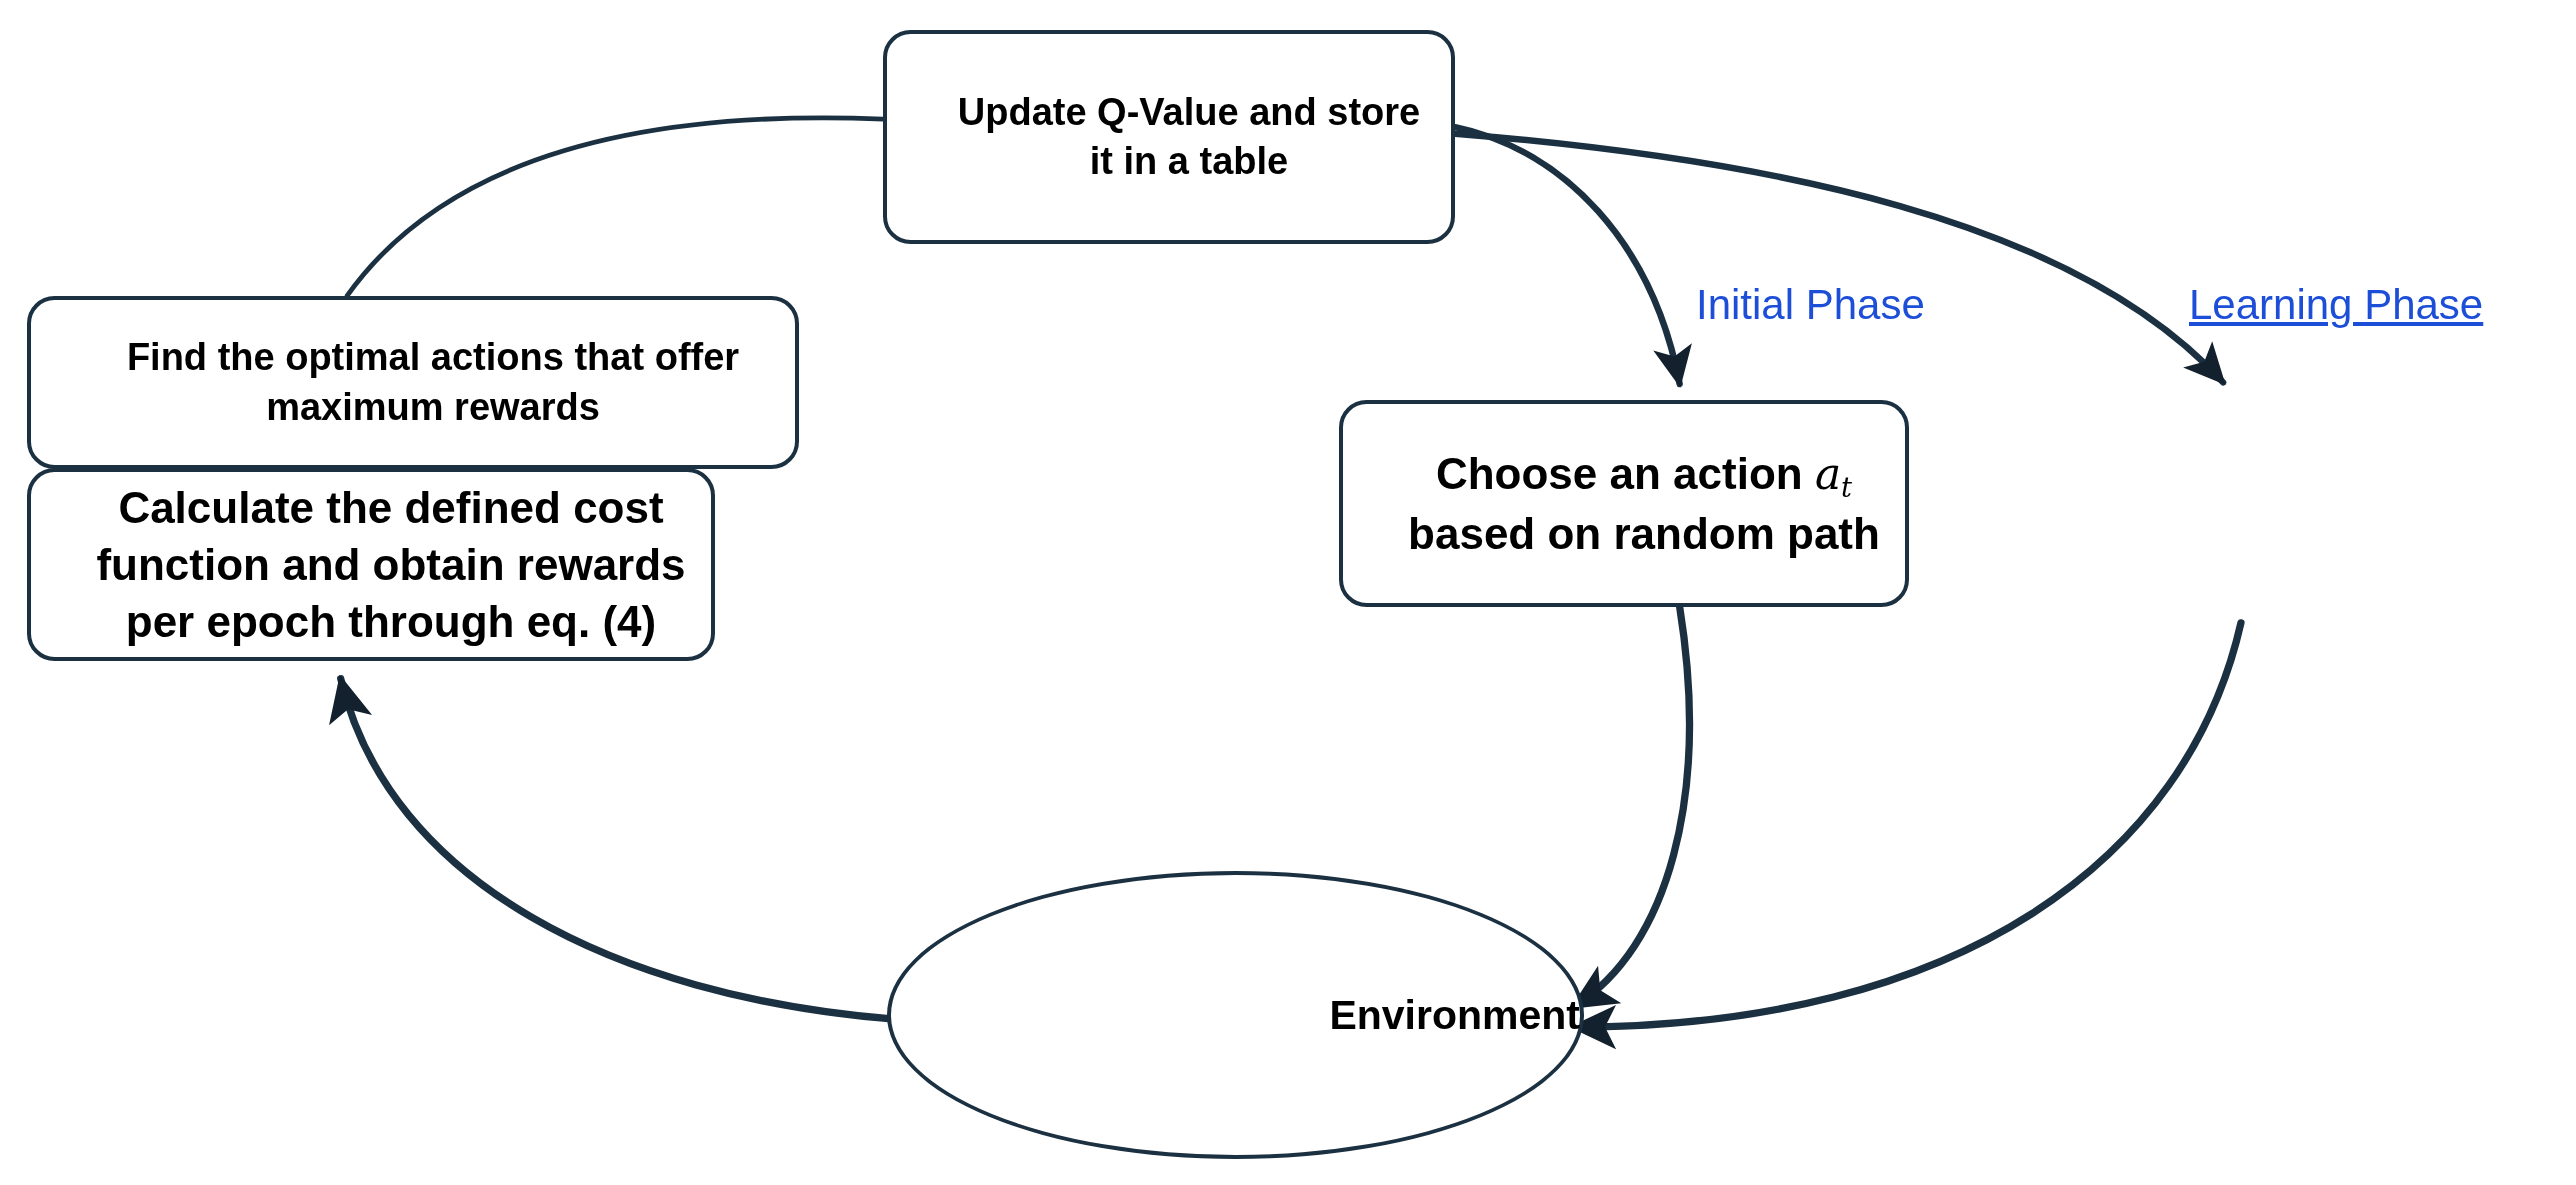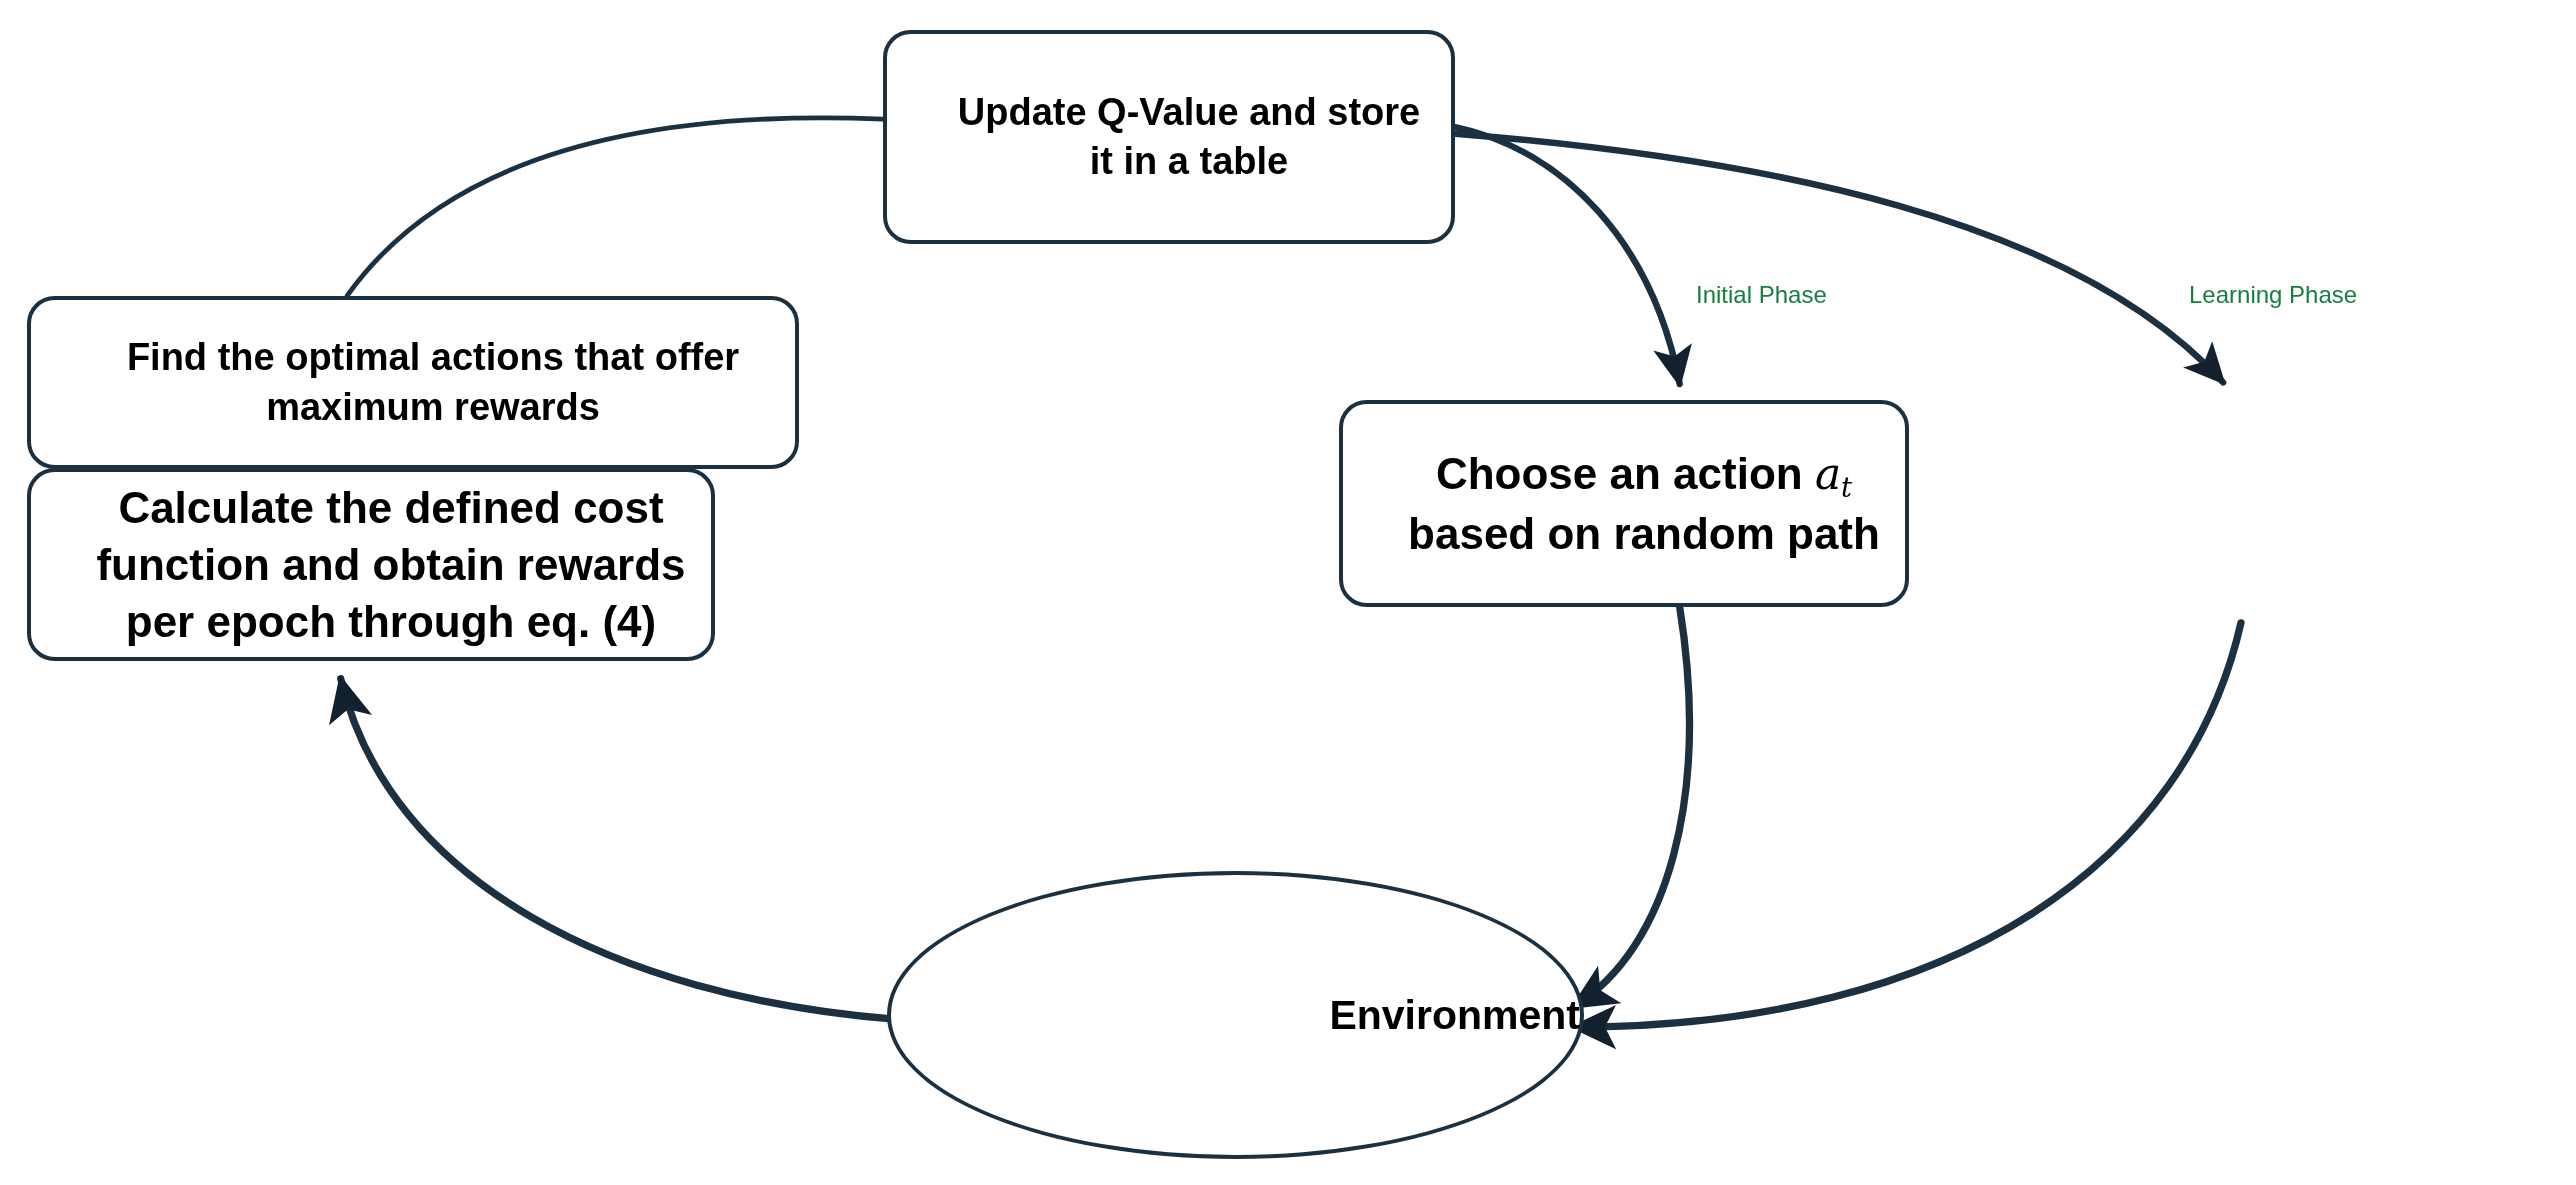--- a/index.html
+++ b/index.html
@@ -68,28 +68,28 @@
     font-weight: normal;
   }
   .math sub {
     font-size: 0.62em;
     font-style: italic;
     vertical-align: -0.28em;
   }
 
   .edge-label {
     position: absolute;
-    color: #15803d;
-    font-size: 24px;
+    color: #1d4ed8;
+    font-size: 42px;
     font-weight: normal;
     white-space: nowrap;
     z-index: 4;
   }
   #label-initial  { left: 1696px; top: 281px; }
-  #label-learning { left: 2189px; top: 281px; }
+  #label-learning { left: 2189px; top: 281px; text-decoration: underline; }
 </style>
 </head>
 <body>
 
 <div id="canvas">
 
   <svg id="edges" viewBox="0 0 3179 1463" xmlns="http://www.w3.org/2000/svg">
     <defs>
       <marker id="arrow" viewBox="0 0 12 12" refX="10" refY="6" markerWidth="7" markerHeight="7" orient="auto-start-reverse">
         <path d="M 0 0.8 L 11 6 L 0 11.2 L 2.6 6 Z" fill="#12212d"></path>

